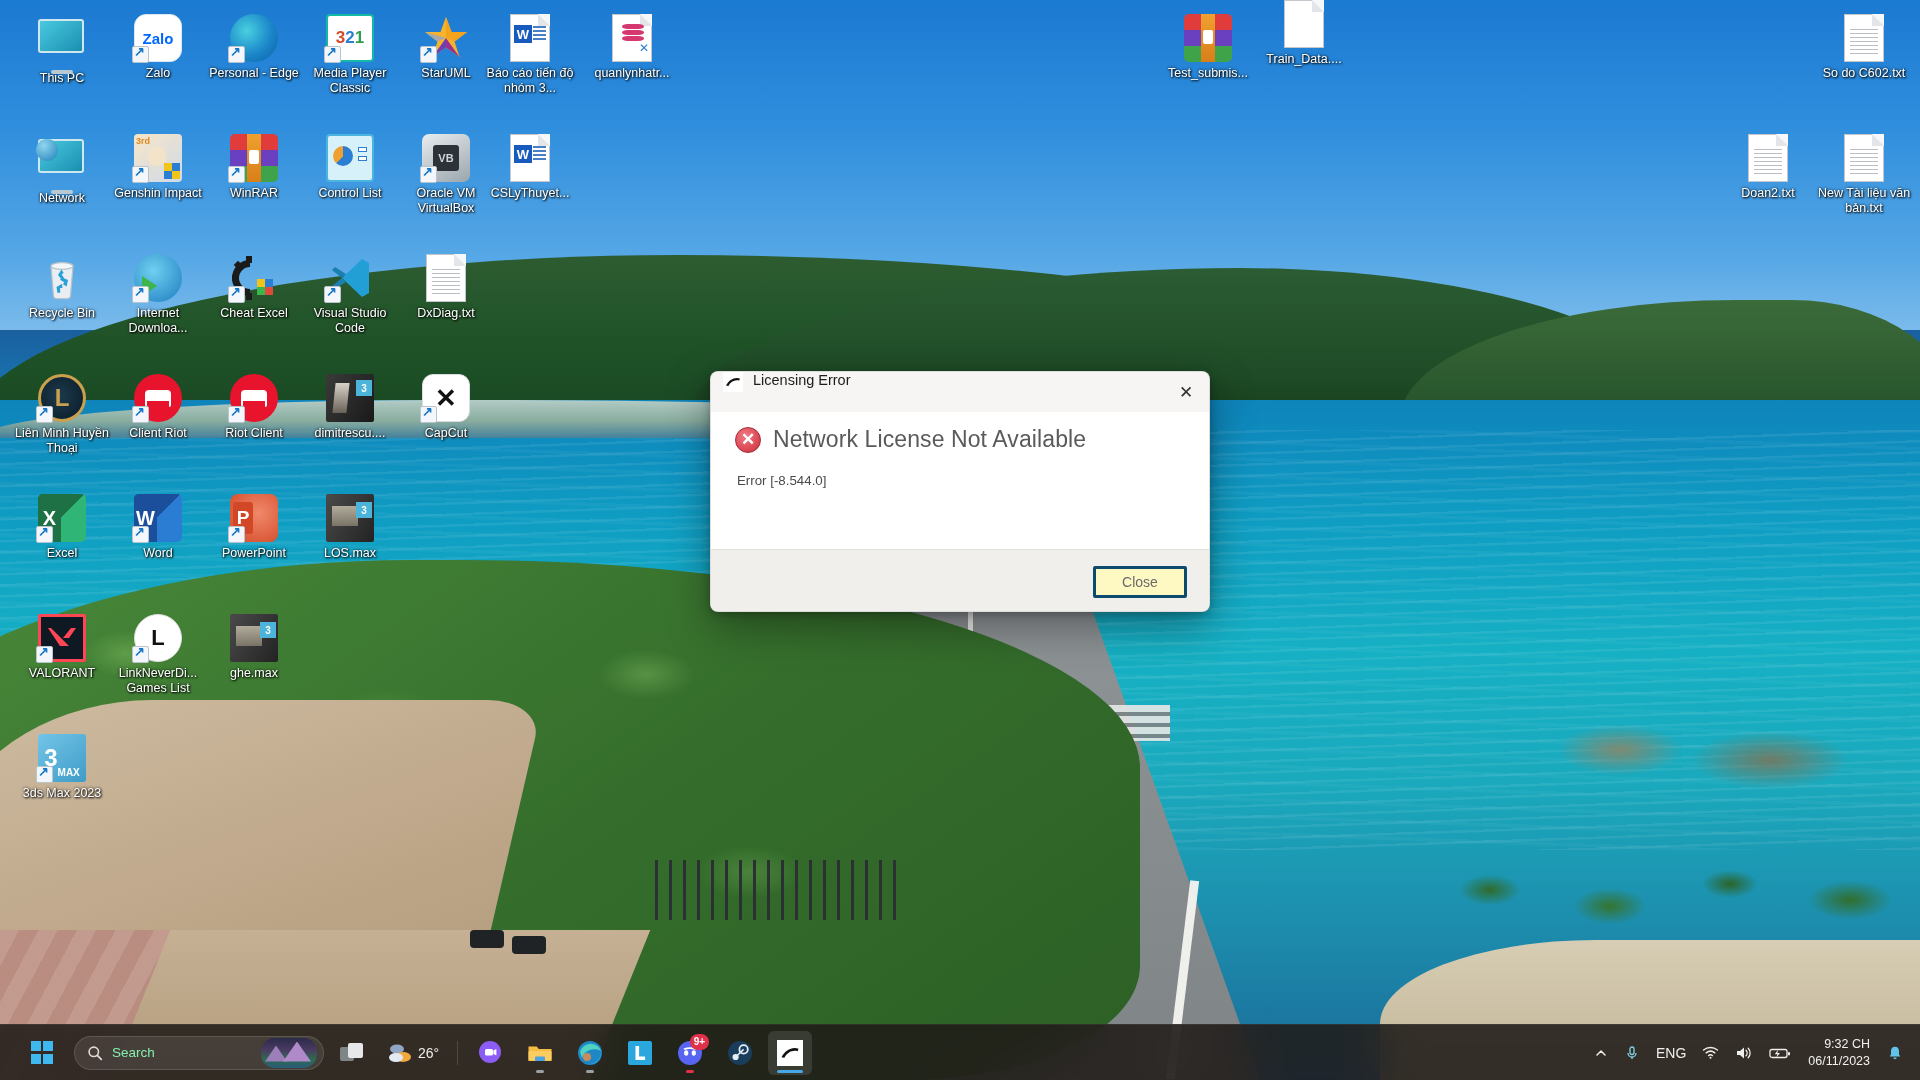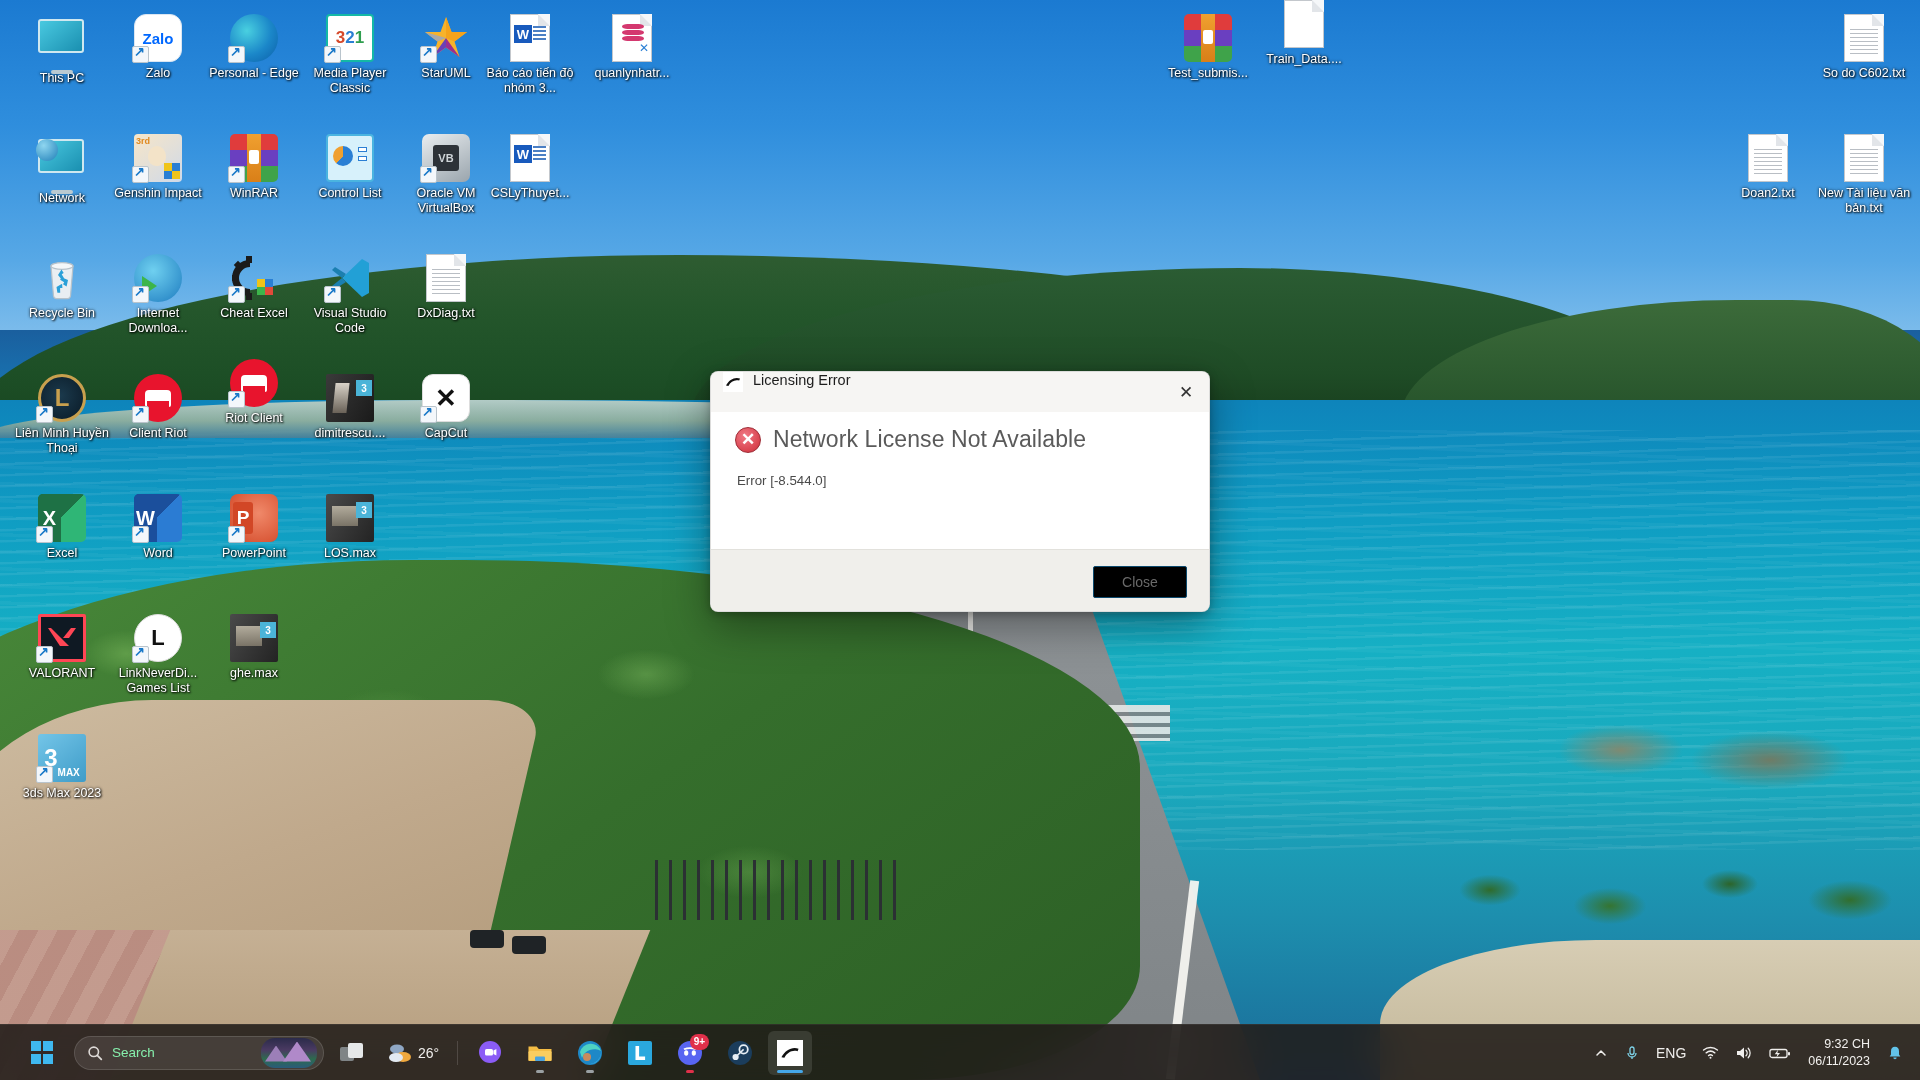--- a/index.html
+++ b/index.html
@@ -347,22 +347,22 @@
   #dlg-msg {
     margin: 13px 0 0 2px; font-size: 13.3px; line-height: 19px; color: #4a4a4a;
     max-width: 440px;
   }
   #dlg-err { margin: 20px 0 0 2px; font-size: 13.3px; color: #4a4a4a; }
   #dlg-footer {
     height: 64px; background: #f0efeb; border-top: 1px solid #e2e1dc;
     display: flex; align-items: center; justify-content: flex-end; padding-right: 22px;
   }
   #dlg-btn-close {
-    min-width: 94px; height: 32px; background: #000000;
-    border: 1px solid #0c4a6e; border-radius: 2px;
+    min-width: 94px; height: 32px; background: #fef9c3;
+    border: 3px solid #0c4a6e; border-radius: 2px;
     color: #6a6a6a; font-size: 14px; cursor: default;
     font-family: "Liberation Sans", sans-serif;
   }
 </style>
 </head>
 <body>
 
 <div id="wallpaper">
   <div class="wp-sky"></div>
   <div class="wp-sea-far"></div>
@@ -584,21 +584,21 @@
       <div class="glyph">
         <div class="ic ic-riot">
           <div style="width:26px;height:17px;background:#fff;border-radius:4px 4px 2px 2px;position:relative">
             <div style="position:absolute;left:2px;bottom:0;width:22px;height:6px;background:#e8142d"></div>
           </div>
         </div>
         <span class="shortcut-arrow"></span>
       </div>
       <div class="lbl">Client Riot</div>
     </div>
-    <div class="dicon" style="left: 206px; top: 359px;">
+    <div class="dicon" style="left: 206px; top: 374px;">
       <div class="glyph">
         <div class="ic ic-riot">
           <div style="width:26px;height:17px;background:#fff;border-radius:4px 4px 2px 2px;position:relative">
             <div style="position:absolute;left:2px;bottom:0;width:22px;height:6px;background:#e8142d"></div>
           </div>
         </div>
         <span class="shortcut-arrow"></span>
       </div>
       <div class="lbl">Riot Client</div>
     </div>

